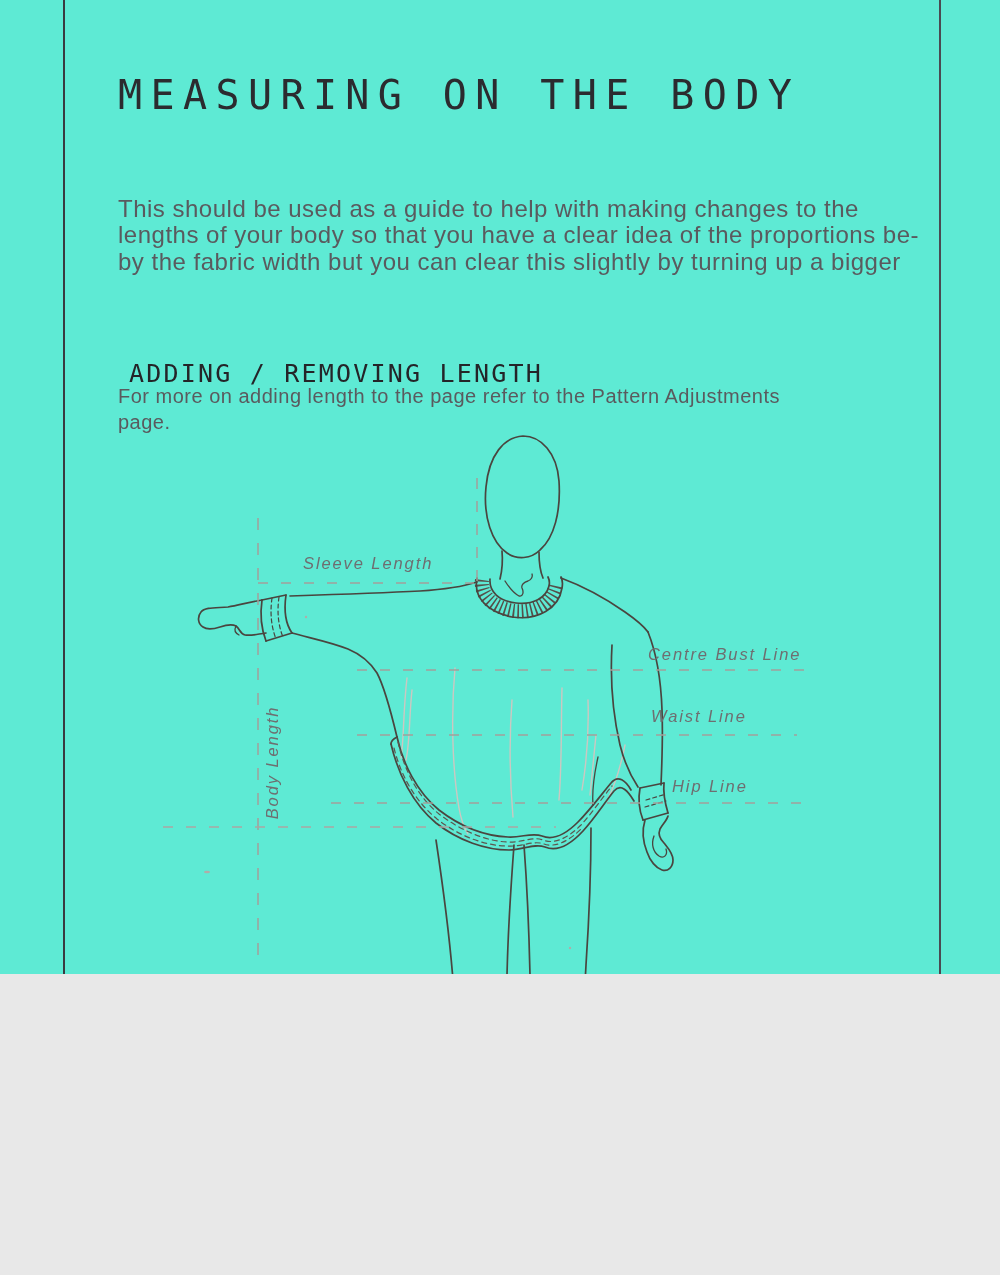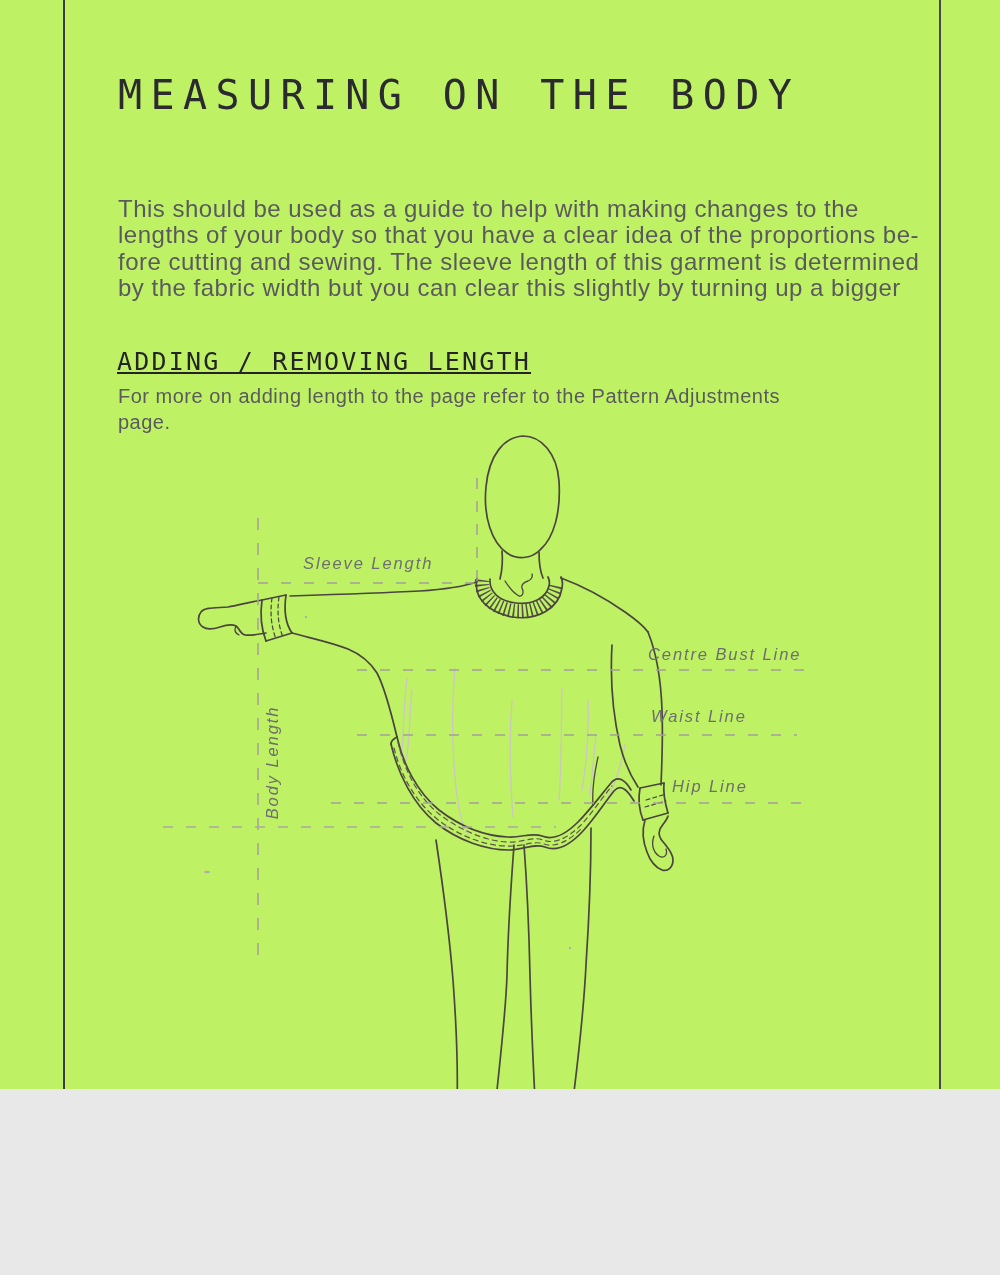--- a/index.html
+++ b/index.html
@@ -1,19 +1,19 @@
 <!DOCTYPE html>
 <html><head>
 <meta charset="utf-8">
 <style>
   html,body{margin:0;padding:0;background:#e8e8e8;}
   .page{
     position:relative;
-    width:1000px;height:1089px;
-    background:#bef264;
+    width:1000px;height:974px;
+    background:#5eead4;
     overflow:hidden;
     font-family:"Liberation Sans", sans-serif;
   }
   .page-rule{position:absolute;top:0;height:100%;width:2px;background:#3a3a40;}
   .rule-left{left:63px;}
   .rule-right{left:939px;background:#4a4a52;}
   .doc-title{
     position:absolute;left:118px;top:72px;
     font-family:"DejaVu Sans Mono", monospace;
     font-size:40px;letter-spacing:8.4px;color:#2b2b2f;
@@ -56,25 +56,24 @@
 <div class="page">
 
   <div class="page-rule rule-left"></div>
   <div class="page-rule rule-right"></div>
 
   <h1 class="doc-title" style="margin:0;font-weight:normal;">MEASURING ON THE BODY</h1>
 
   <div class="intro">
     <div>This should be used as a guide to help with making changes to the</div>
     <div>lengths of your body so that you have a clear idea of the proportions be-</div>
-    <div>fore cutting and sewing. The sleeve length of this garment is determined</div>
     <div>by the fabric width but you can clear this slightly by turning up a bigger</div>
   </div>
 
-  <h2 class="section-heading" style="margin:0;font-weight:normal;text-decoration:underline;">ADDING / REMOVING LENGTH</h2>
+  <h2 class="section-heading" style="margin:12px;font-weight:normal;">ADDING / REMOVING LENGTH</h2>
 
   <div class="section-para">
     <div>For more on adding length to the page refer to the Pattern Adjustments</div>
     <div>page.</div>
   </div>
 
   <svg class="figure-svg" viewBox="0 0 1000 1275">
 
     <g fill="none" stroke="#ccc8c1" stroke-width="1.4" stroke-linecap="round">
       <path d="M407 678 C 403 712, 404 740, 401 758"></path>

